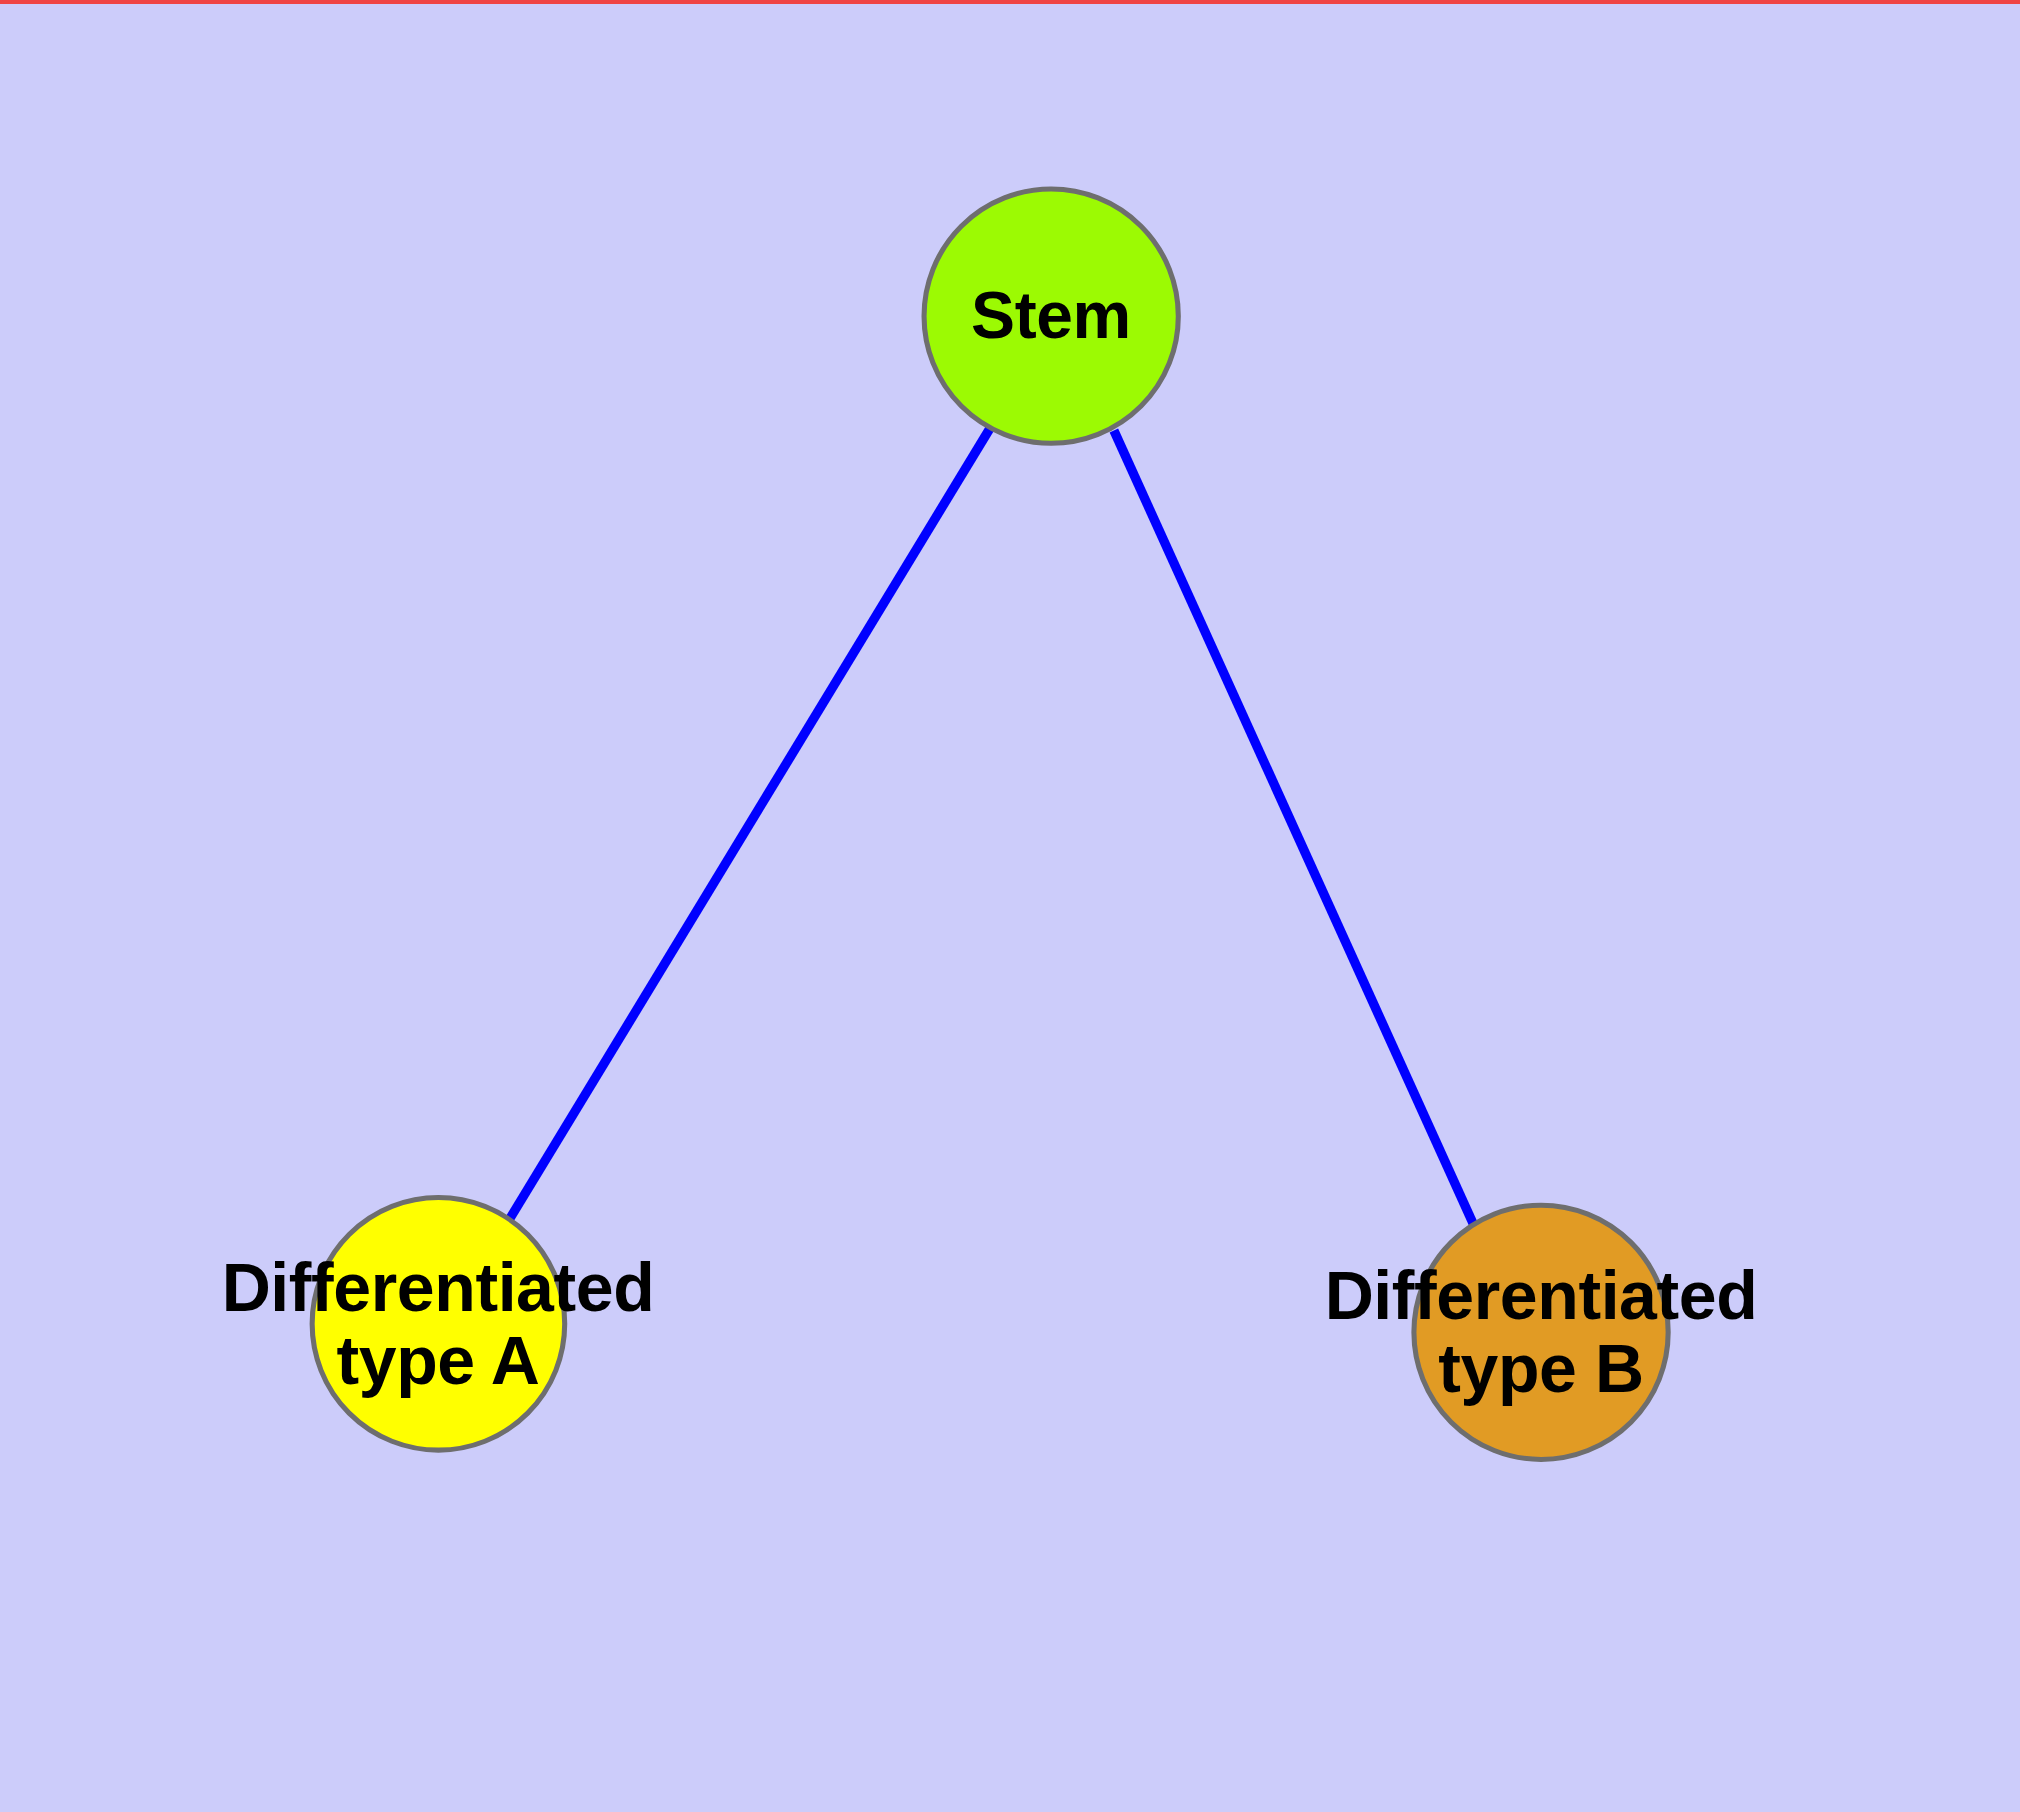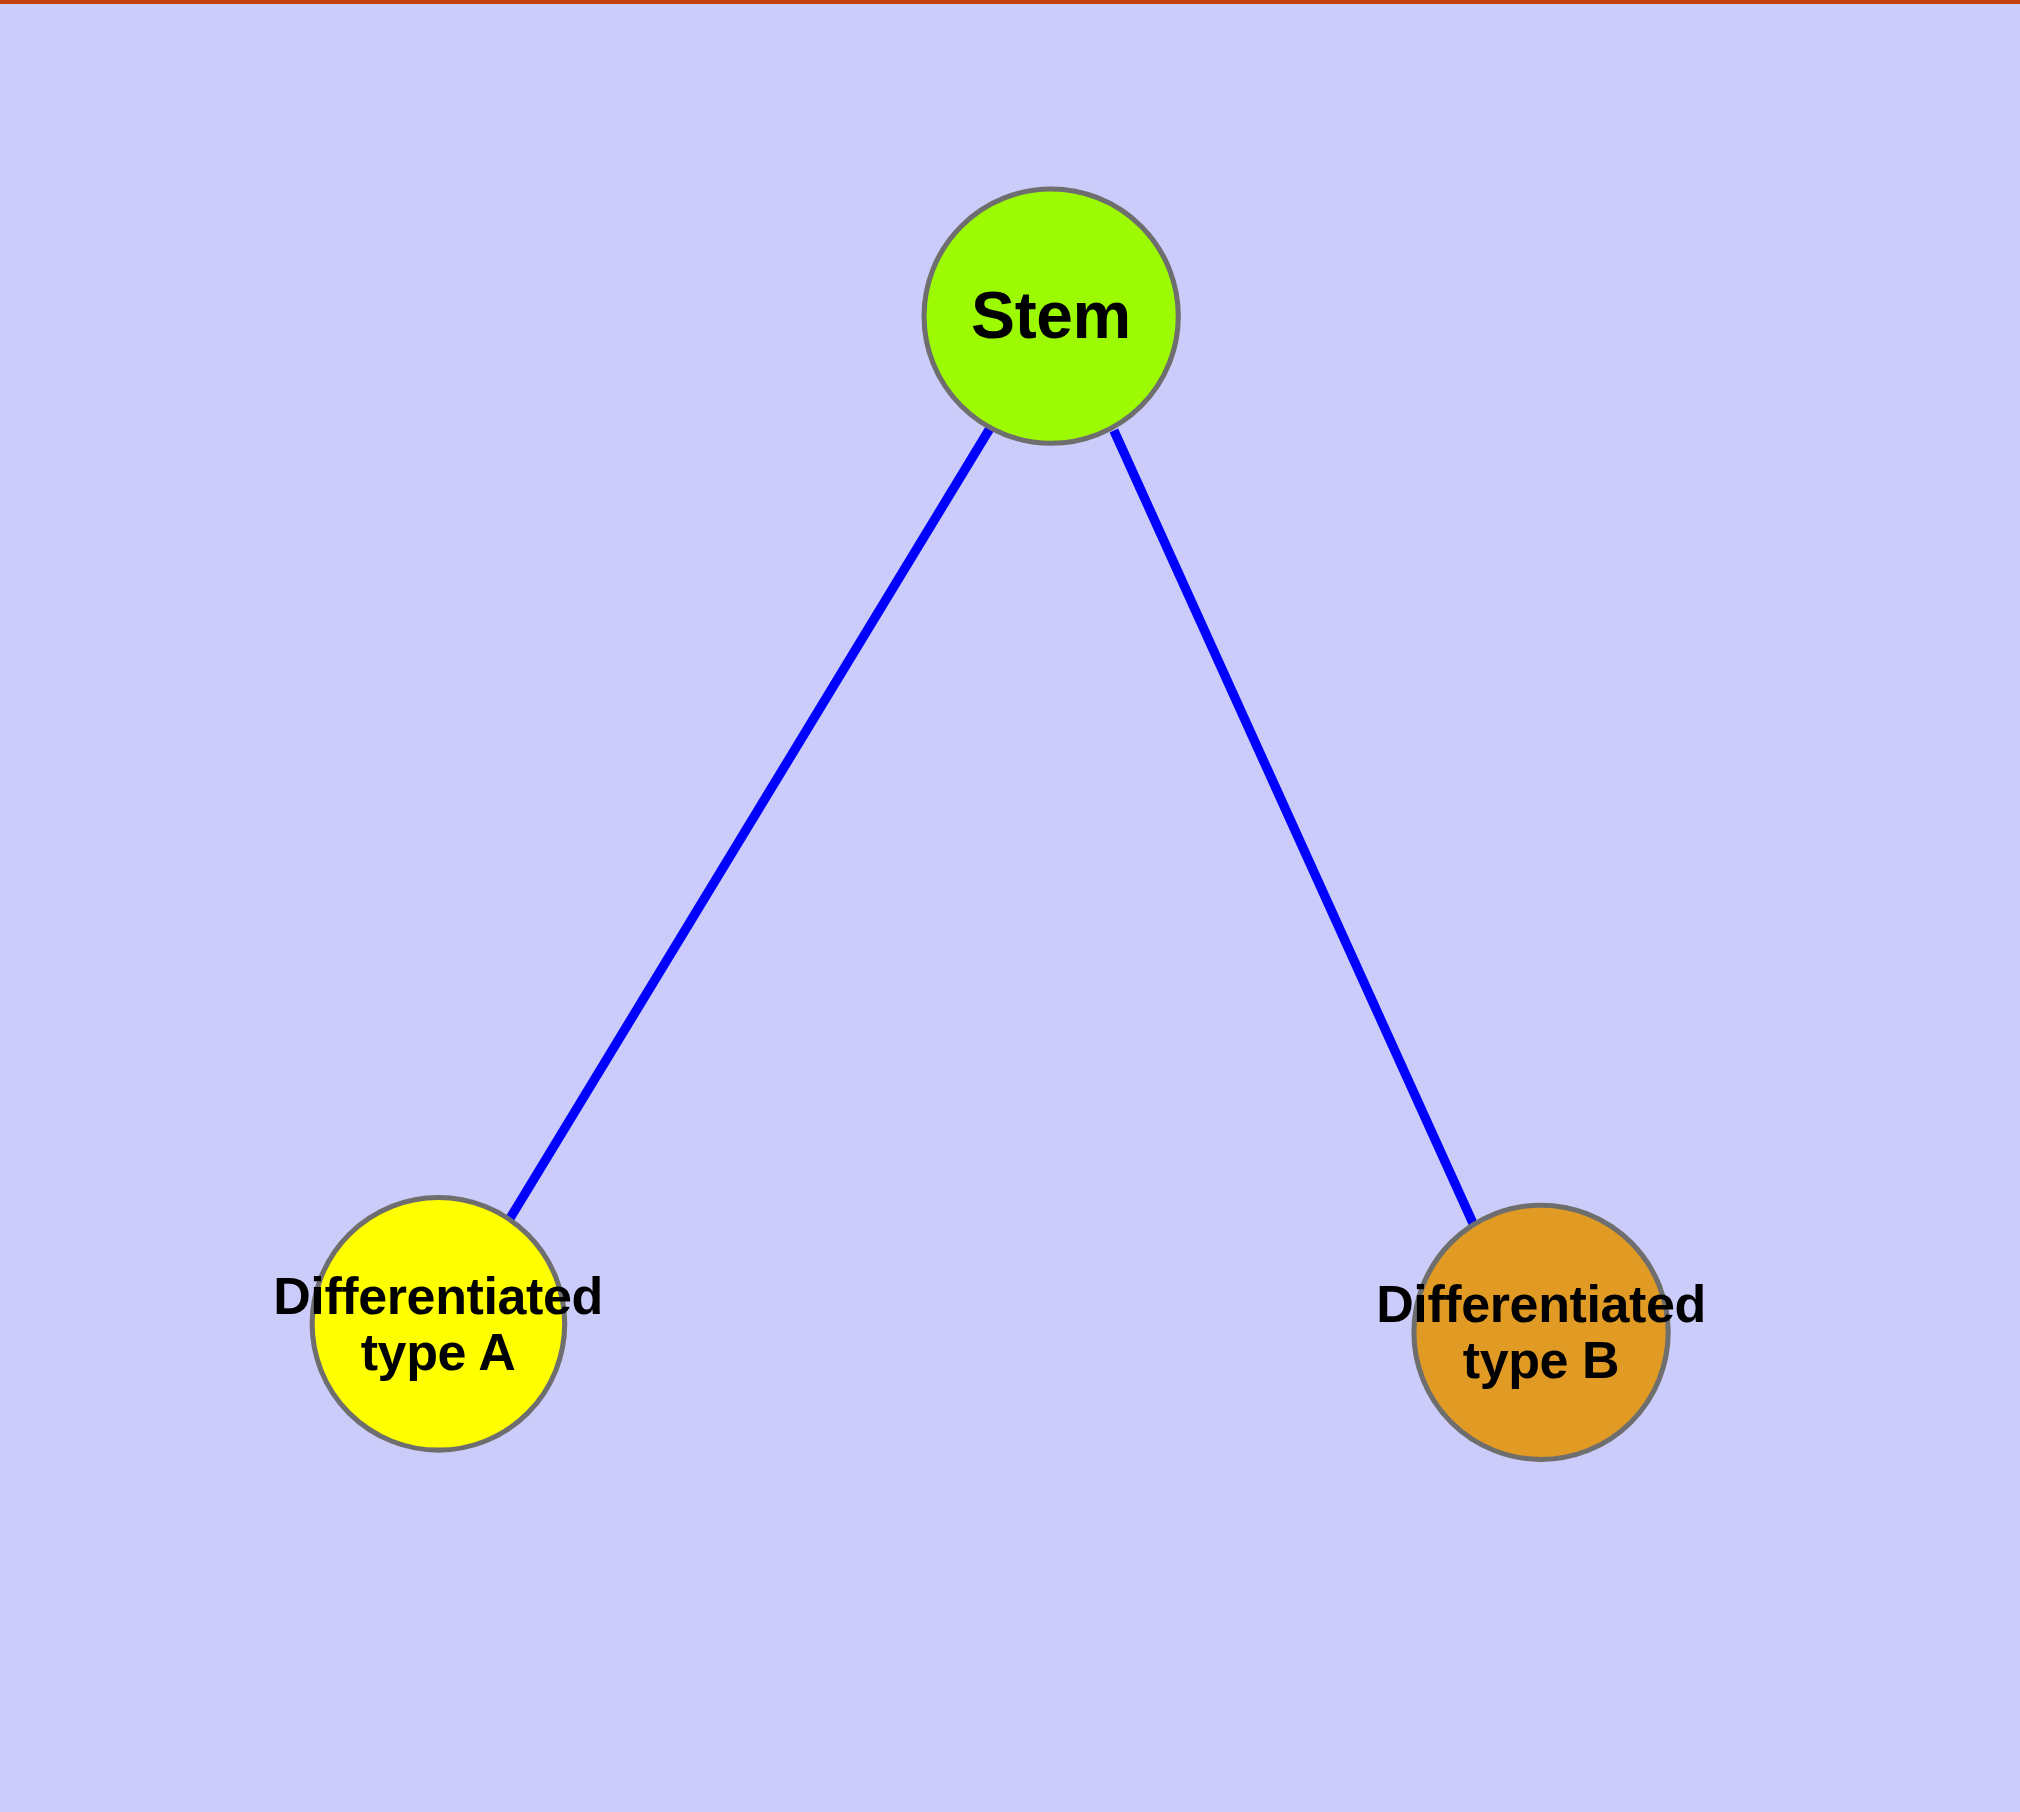--- a/index.html
+++ b/index.html
@@ -6,21 +6,21 @@
   html, body {
     margin: 0;
     padding: 0;
     background: #ffffff;
   }
   #canvas {
     position: relative;
     width: 2021px;
     height: 1812px;
     overflow: hidden;
-    background: #c2410c;
+    background: #ef4444;
     font-family: "Liberation Sans", sans-serif;
   }
   #bg-plate {
     position: absolute;
     left: 0;
     top: 4.2px;
     width: 2021px;
     height: 1808px;
     background: #ccccfa;
   }
@@ -39,21 +39,21 @@
     line-height: 1.08;
     white-space: pre;
     letter-spacing: -0.4px;
     pointer-events: none;
     transform: translate(-50%, -50%);
   }
   #label-stem {
     font-size: 66px;
   }
   #label-type-a, #label-type-b {
-    font-size: 52px;
+    font-size: 68px;
   }
 </style>
 </head>
 <body>
 
 <div id="canvas">
 
   <div id="bg-plate"></div>
 
   <svg id="graph-svg" viewBox="0 0 2384 2138" xmlns="http://www.w3.org/2000/svg">

